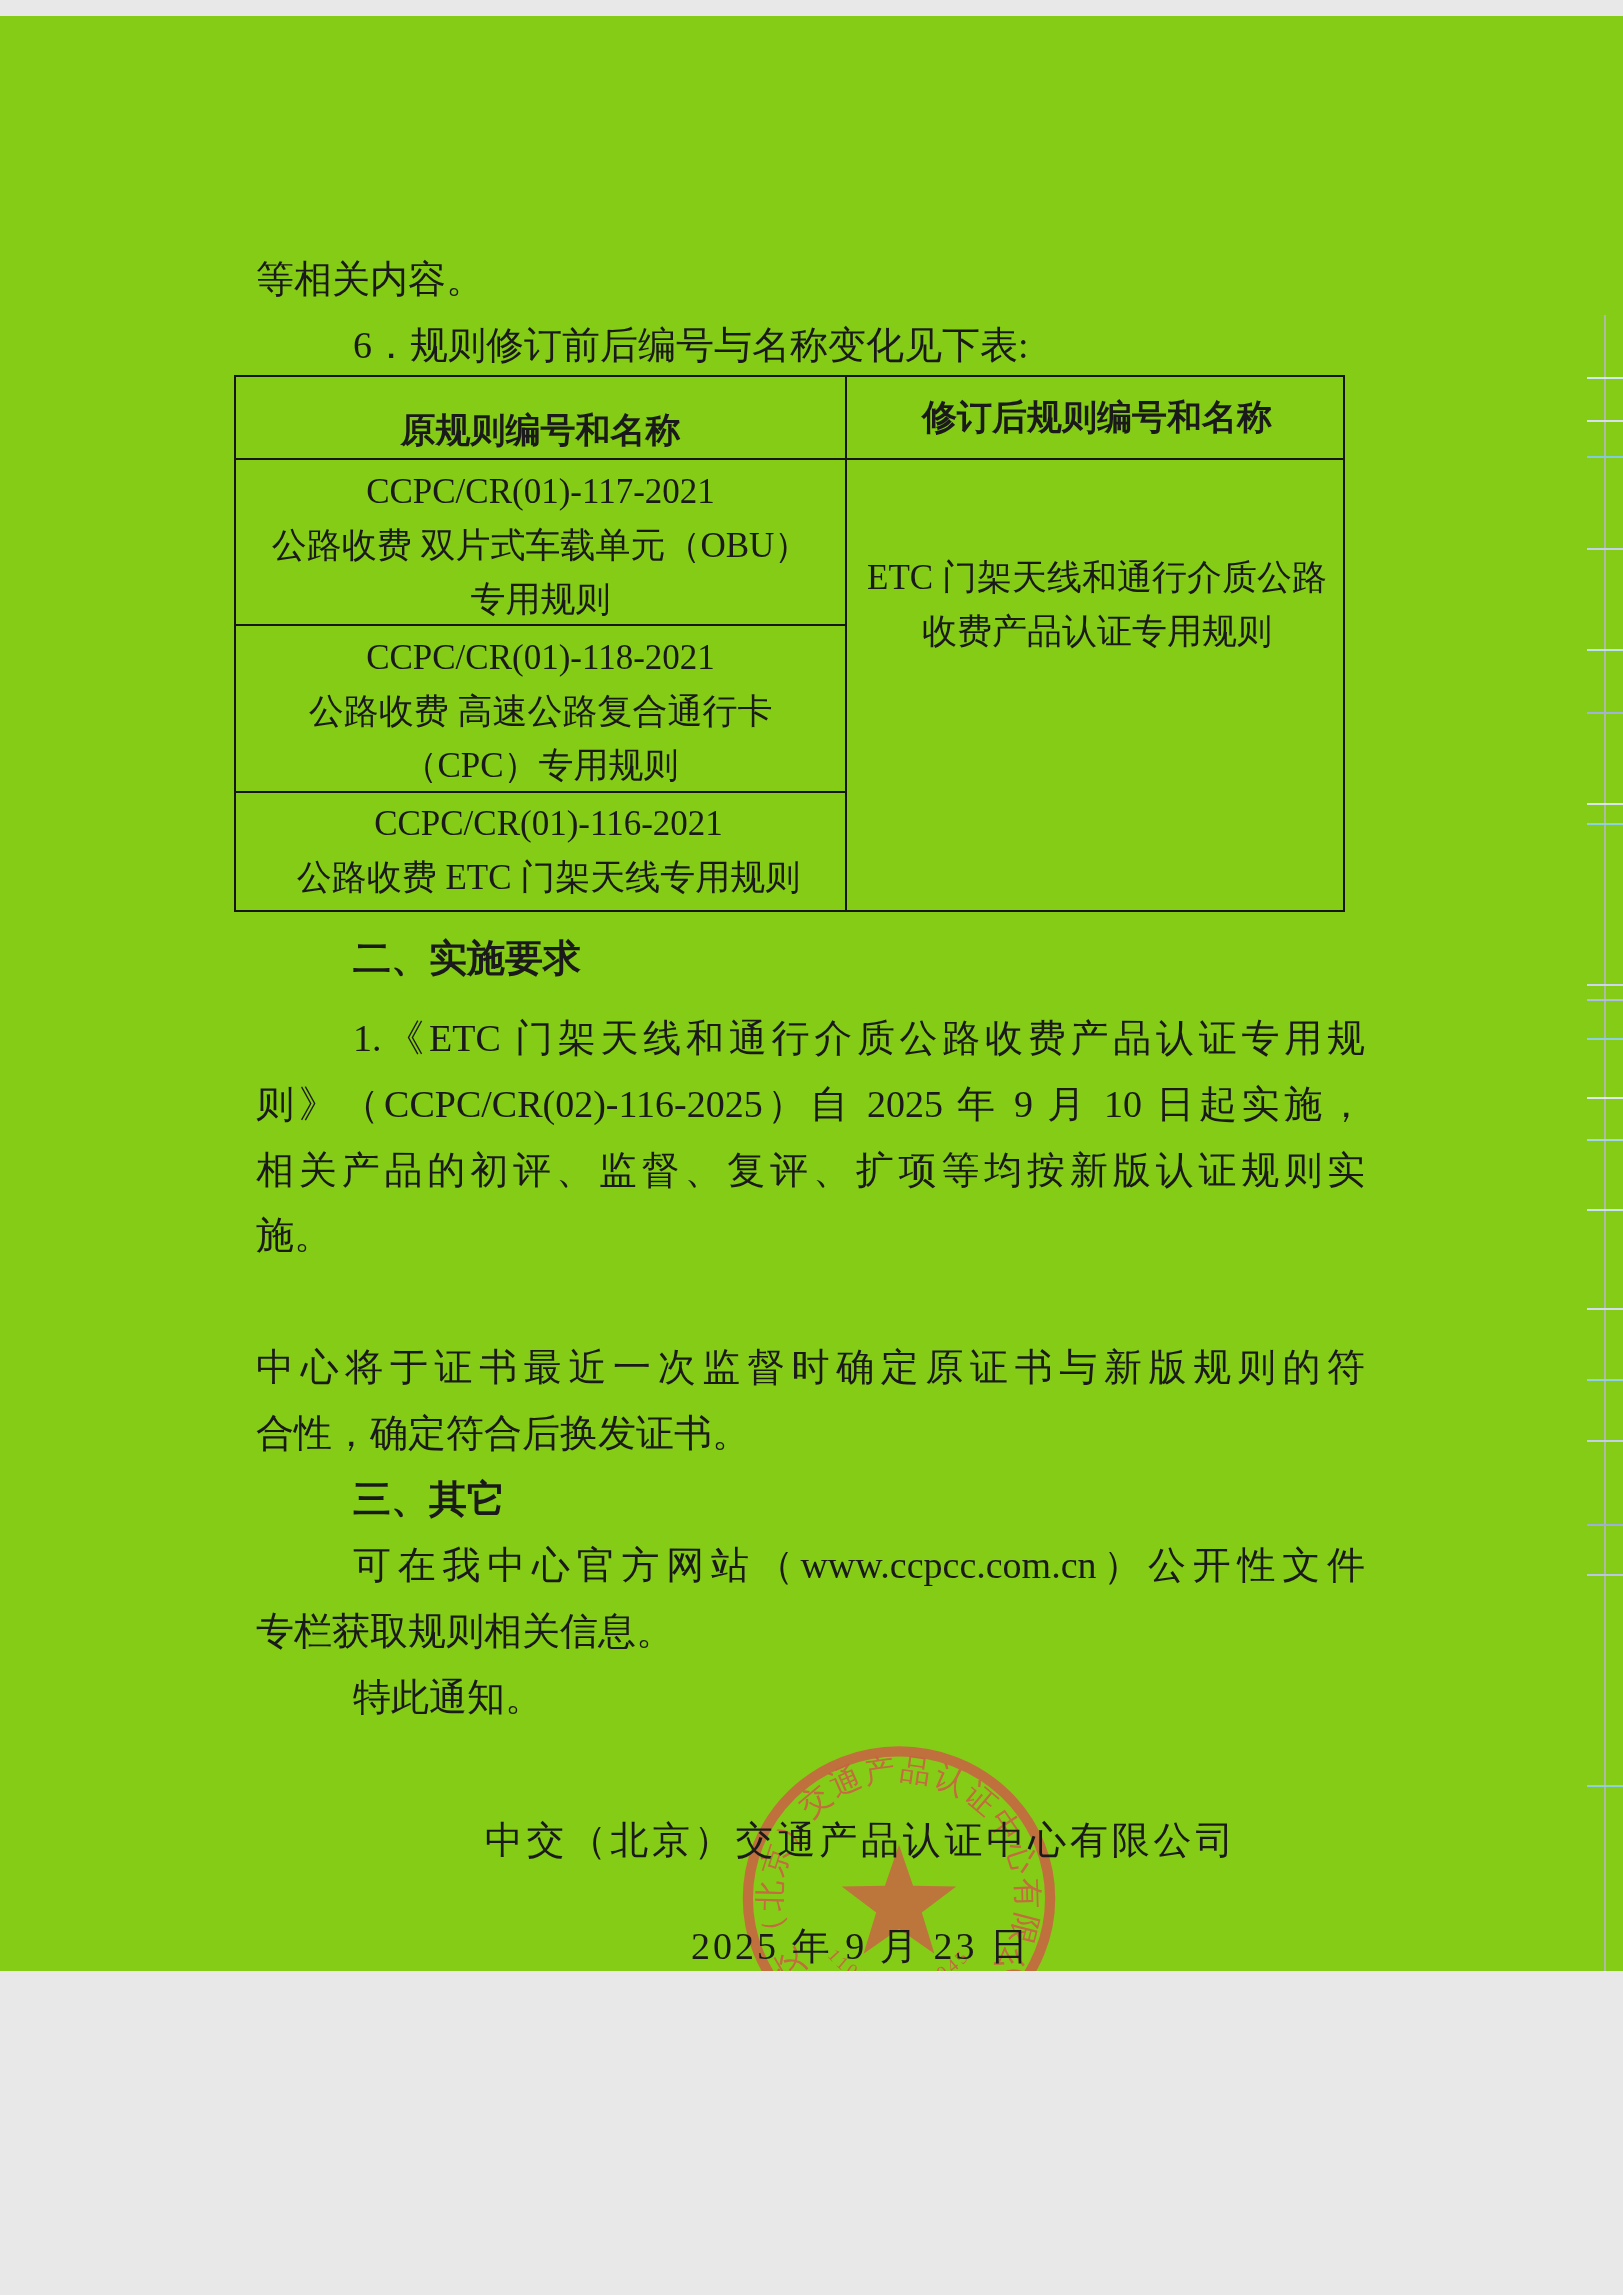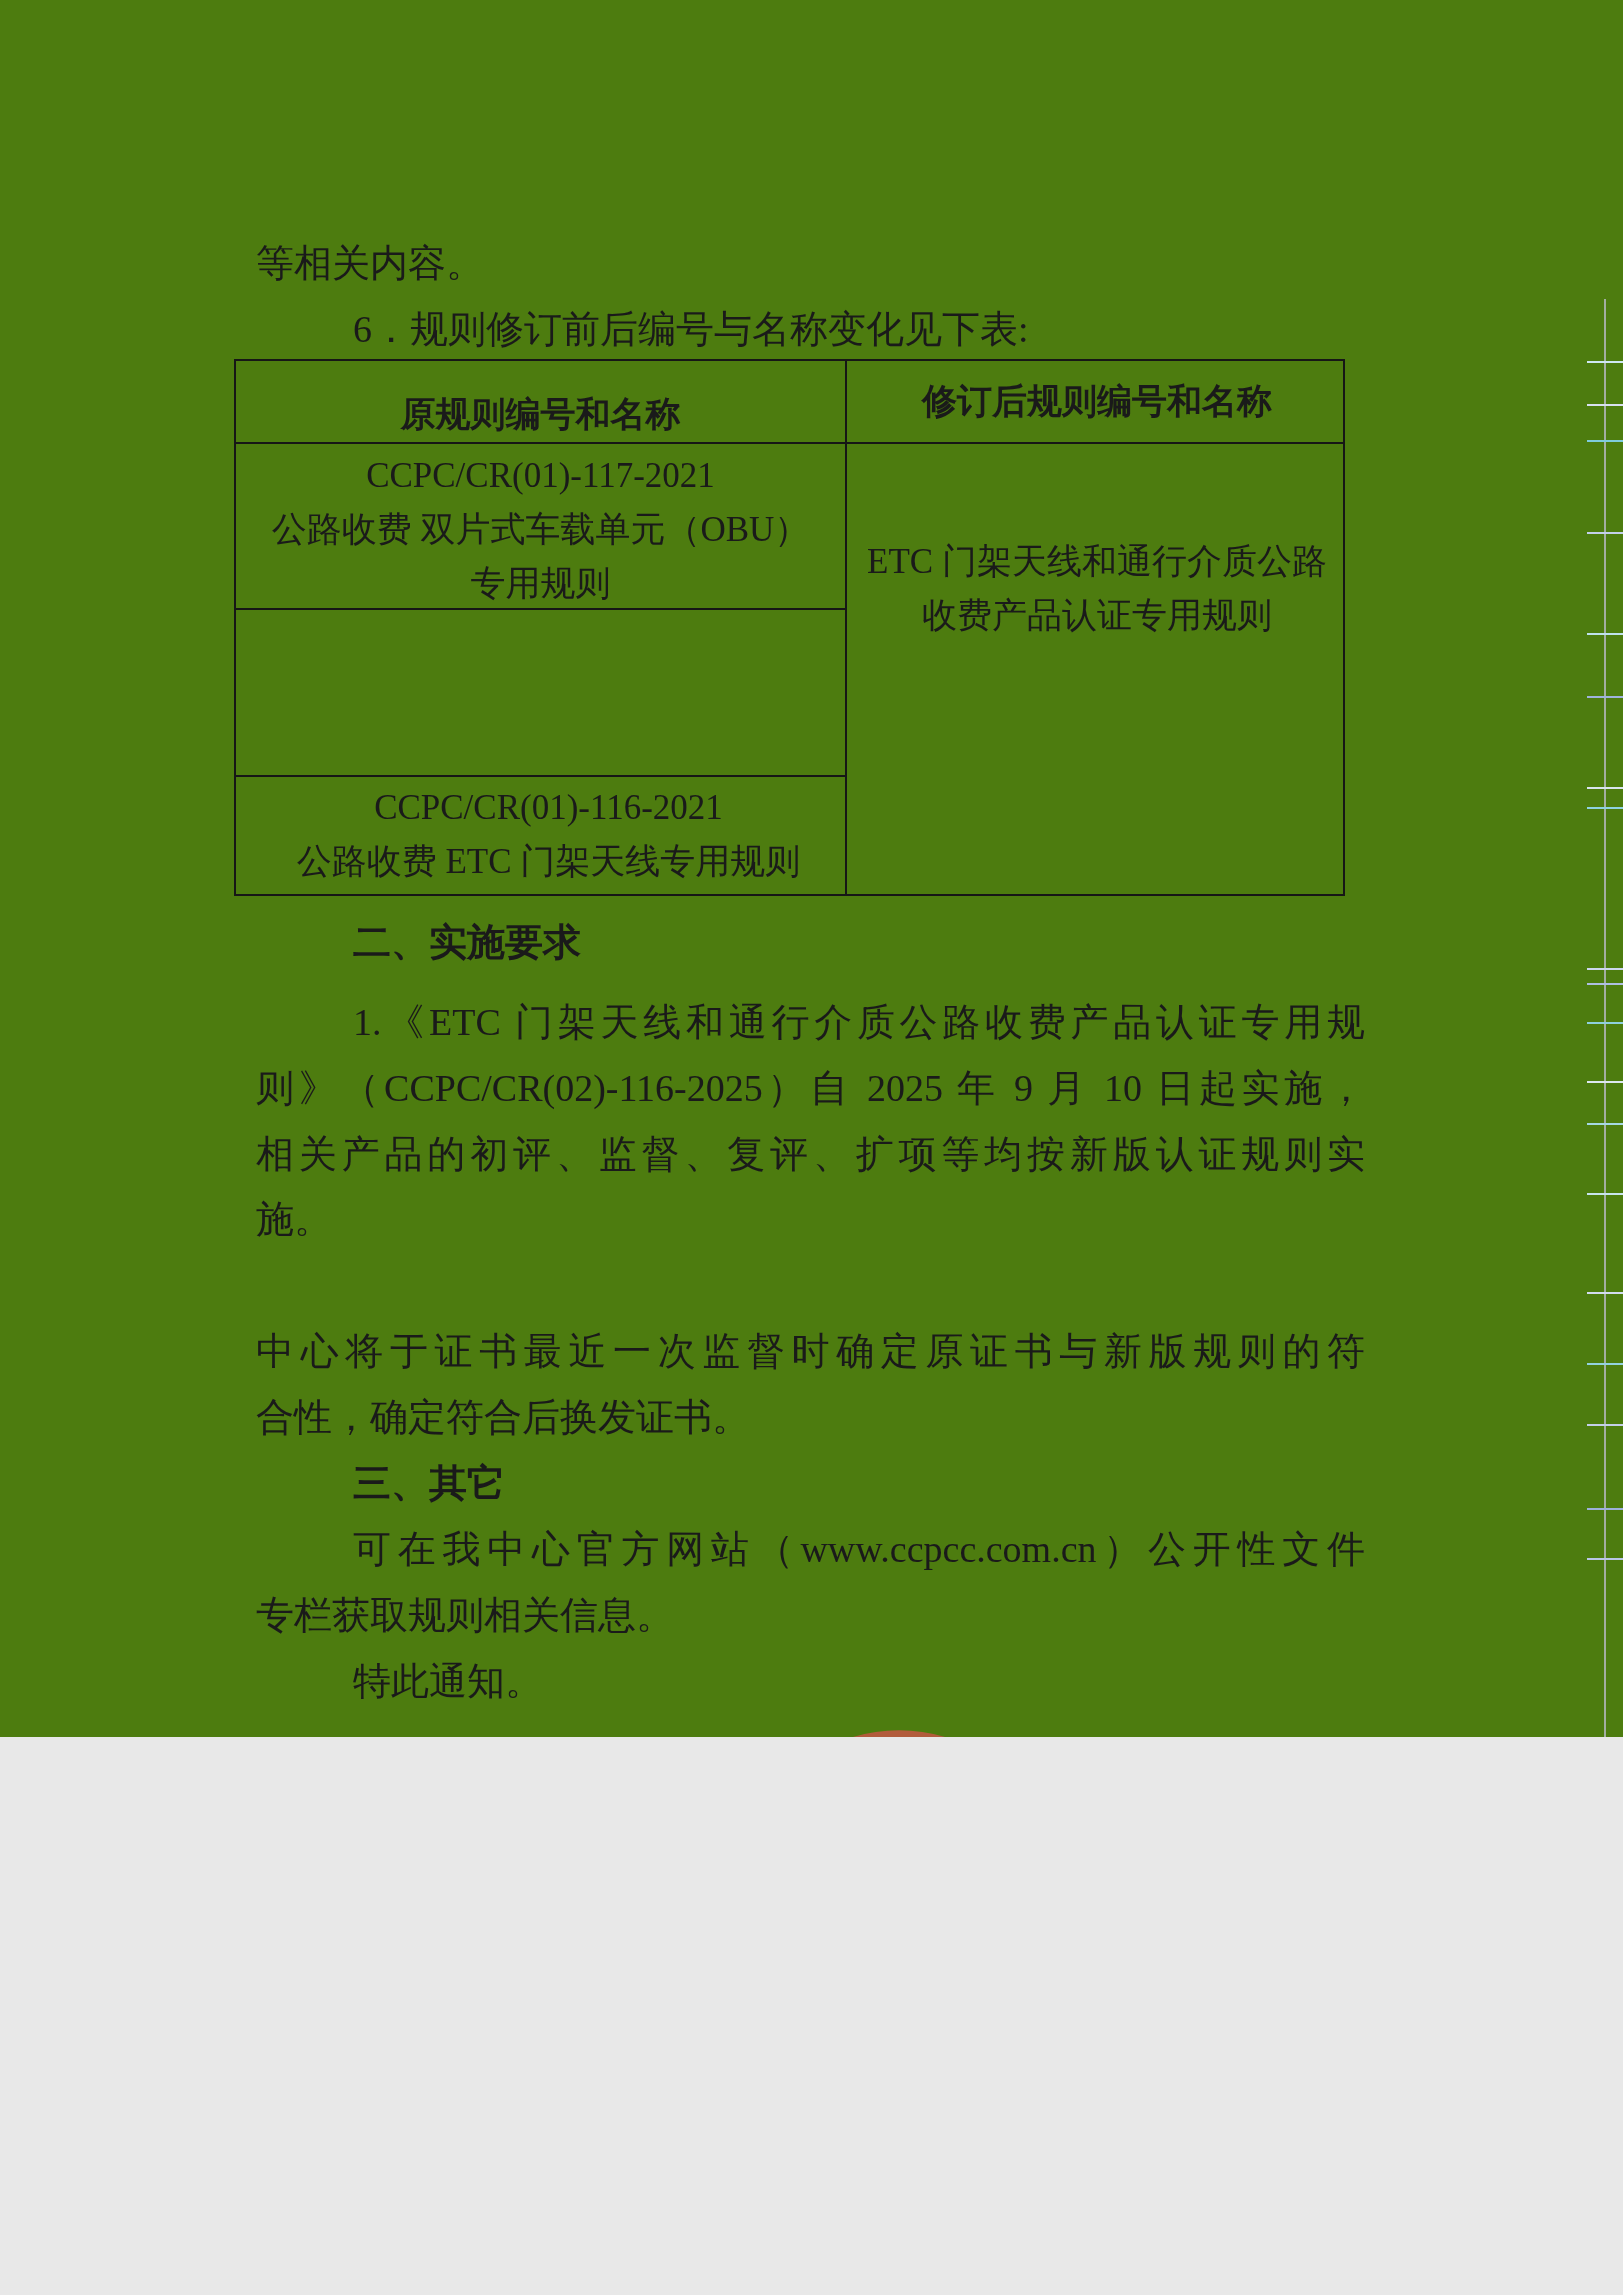--- a/index.html
+++ b/index.html
@@ -1,18 +1,18 @@
 <!DOCTYPE html>
 <html style="font-size:8.2px"><head>
 <meta charset="utf-8">
 <style>
   html,body{margin:0;padding:0;background:#e8e8e8;}
   #page{
-    position:relative;width:1623px;height:1737px;background:#4d7c0f;
-    font-family:"Liberation Serif","DejaVu Serif",serif;color:#1a1a1a;overflow:hidden;
+    position:relative;width:1623px;height:1955px;background:#84cc16;
+    font-family:"Liberation Serif","DejaVu Serif",serif;color:#1a1a1a;overflow:hidden;margin-top:16px;
   }
   .line{position:absolute;height:53px;line-height:53px;font-size:38px;white-space:nowrap;}
   .just{white-space:normal;text-align:justify;text-align-last:justify;text-justify:inter-character;}
   .bold{font-weight:600;}
   
   .tbl{position:absolute;left:234px;top:359px;width:1111px;height:537px;border:2.6px solid #161616;box-sizing:border-box;}
   .tbl .vline{position:absolute;top:0;bottom:0;left:609px;width:2px;background:#161616;}
   .tbl .hline{position:absolute;left:0;height:2px;background:#161616;}
   .tcell{position:absolute;font-size:35px;text-align:center;line-height:54px;}
   .tline{display:block;height:54px;}
@@ -40,20 +40,25 @@
     <div class="hline" style="top:247px;width:609px;"></div>
     <div class="hline" style="top:414px;width:609px;"></div>
 
     <div class="tcell bold" style="left:0;top:27px;width:609px;">原规则编号和名称</div>
     <div class="tcell bold" style="left:611px;top:14.3px;width:500px;">修订后规则编号和名称</div>
 
     <div class="tcell" style="left:0;top:88px;width:609px;">
       <span class="tline">CCPC/CR(01)-117-2021</span>
       <span class="tline">公路收费 双片式车载单元（OBU）</span>
       <span class="tline">专用规则</span>
+    </div>
+    <div class="tcell" style="left:0;top:254px;width:609px;">
+      <span class="tline">CCPC/CR(01)-118-2021</span>
+      <span class="tline">公路收费 高速公路复合通行卡</span>
+      <span class="tline">（CPC）专用规则</span>
     </div>
     <div class="tcell" style="left:8px;top:420px;width:609px;">
       <span class="tline">CCPC/CR(01)-116-2021</span>
       <span class="tline">公路收费 ETC 门架天线专用规则</span>
     </div>
     <div class="tcell" style="left:611px;top:174px;width:500px;">
       <span class="tline">ETC 门架天线和通行介质公路</span>
       <span class="tline">收费产品认证专用规则</span>
     </div>
   </div>

